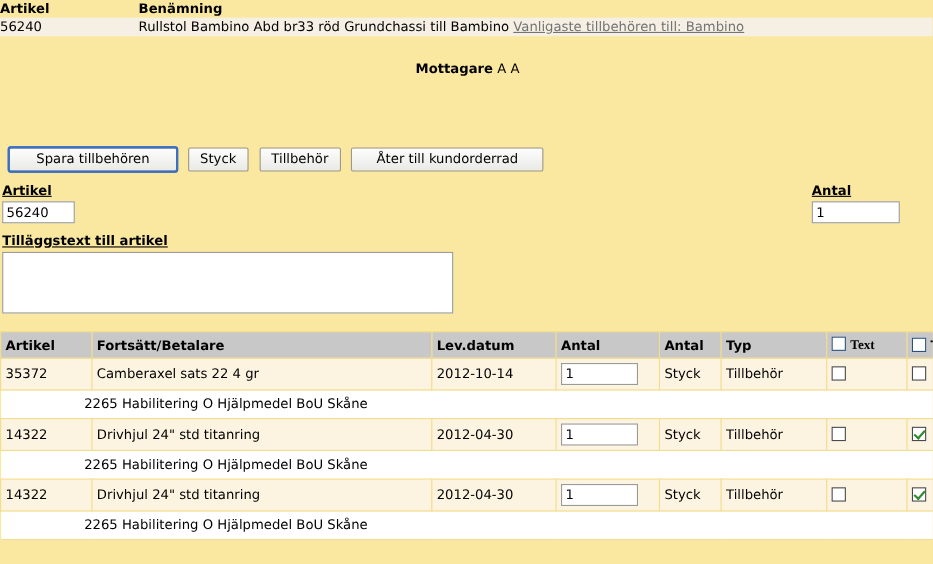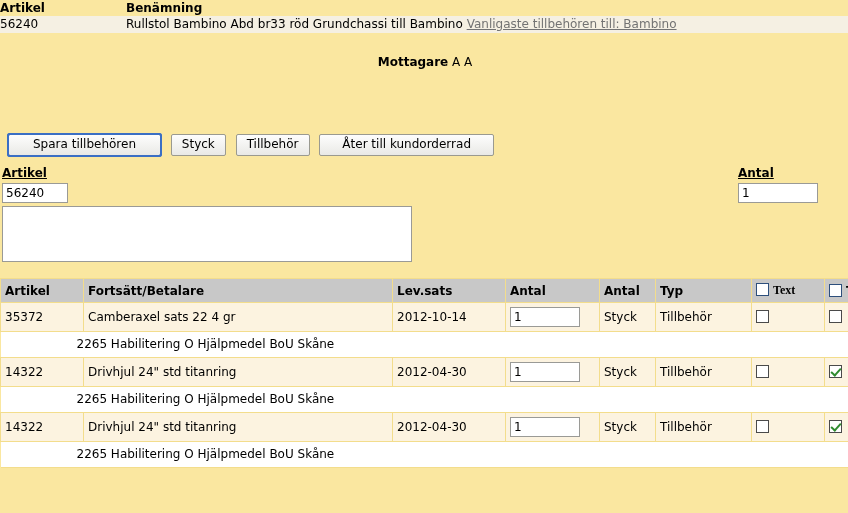--- a/index.html
+++ b/index.html
@@ -235,31 +235,32 @@
     <input id="artikel-input" class="txt-input" type="text" value="56240" style="">
   </div>
 
   <div class="antal-block">
     <div class="lbl-underline">Antal</div>
     <div>
       <input id="antal-input" class="txt-input" type="text" value="1" style="">
     </div>
   </div>
 
+  <div class="lbl-underline tillagg-label">Tilläggstext till artikel</div>
   <div class="ta-wrap">
     <textarea class="ta" style=""></textarea>
   </div>
 </div>
 
 <table class="grid">
   <thead>
     <tr>
       <th class="c-artikel">Artikel</th>
       <th class="c-benamning">Fortsätt/Betalare</th>
-      <th class="c-levdatum">Lev.sats</th>
+      <th class="c-levdatum">Lev.datum</th>
       <th class="c-antal">Antal</th>
       <th class="c-enhet">Antal</th>
       <th class="c-typ">Typ</th>
       <th class="c-text">
         <span class="cb"></span><span>Text</span>
       </th>
       <th class="c-tabort">
         <span class="cb"></span><span>Ta bort</span>
       </th>
     </tr>

